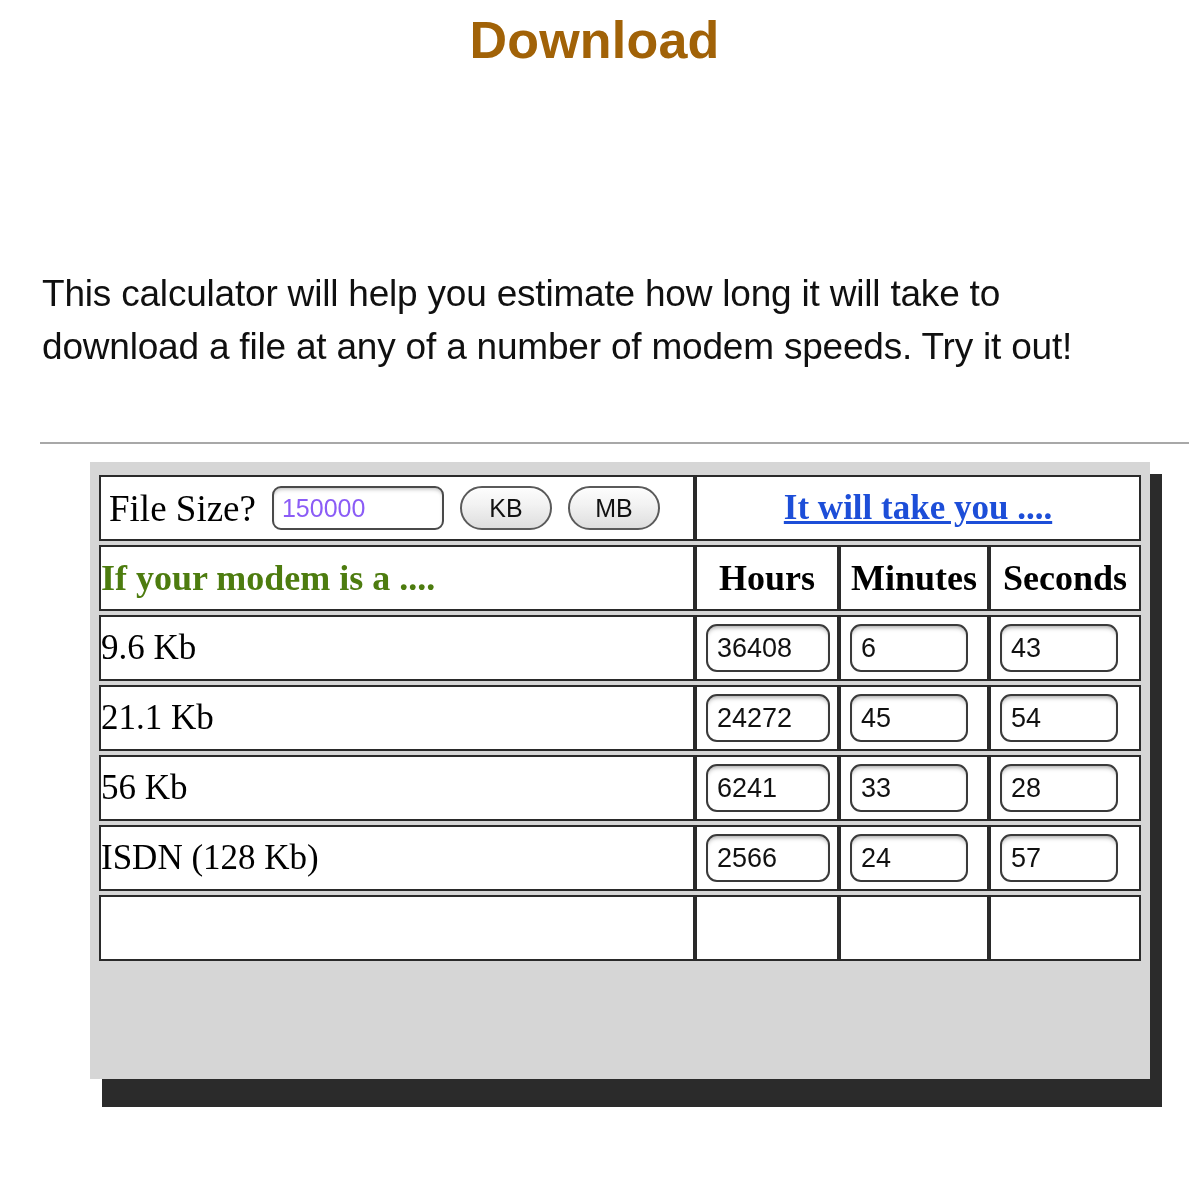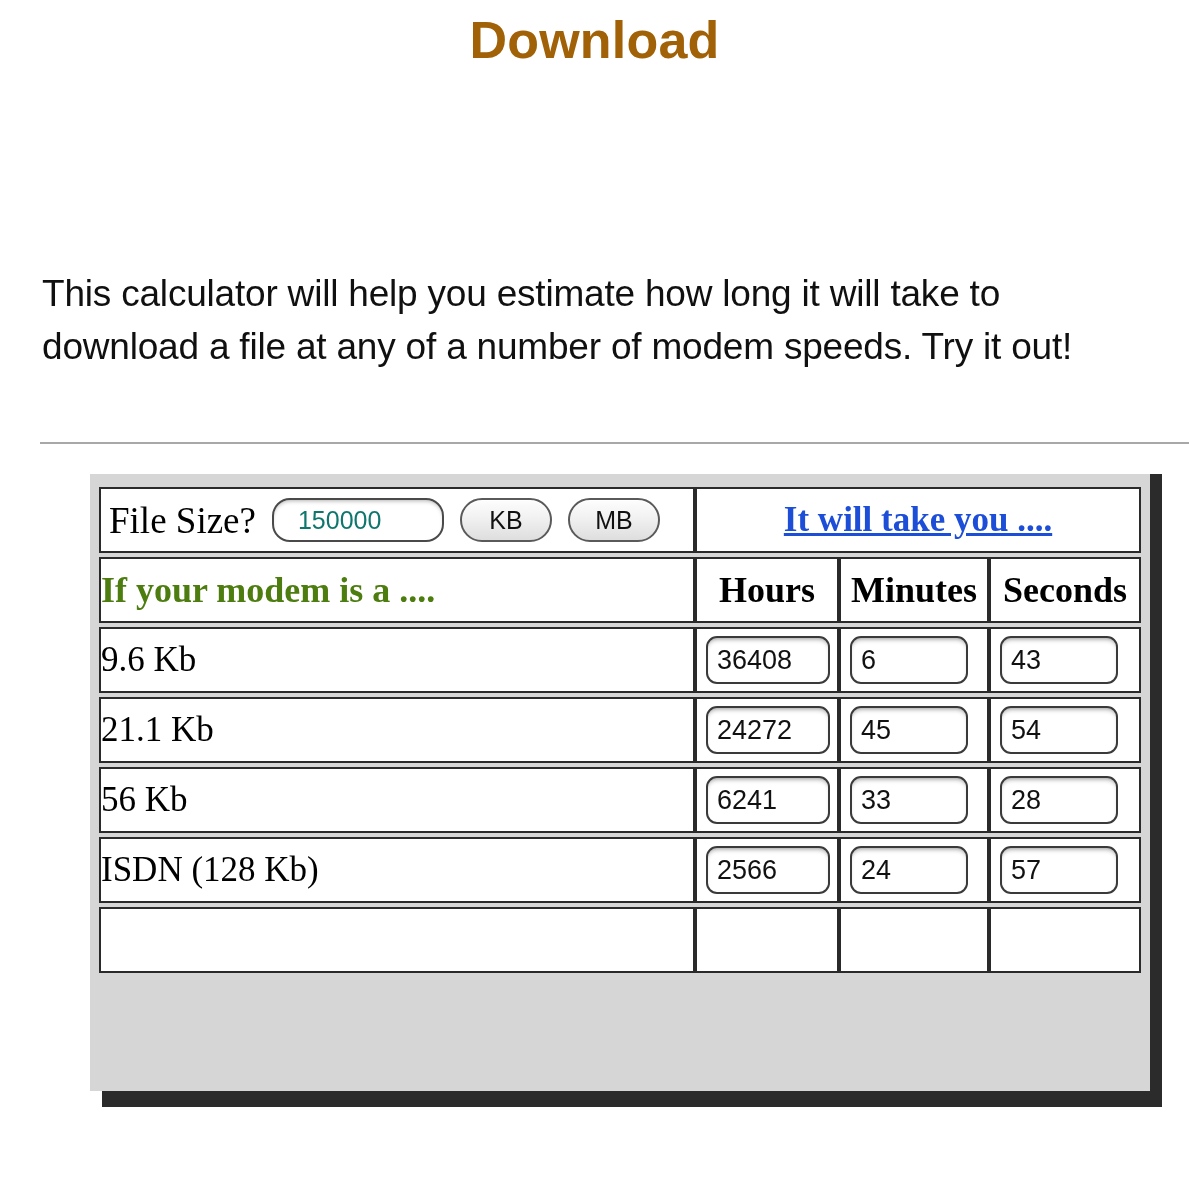--- a/index.html
+++ b/index.html
@@ -73,21 +73,20 @@
   }
   .calc-frame {
     position: relative;
     z-index: 1;
     background: #d6d6d6;
     padding: 9px 9px 0 9px;
     width: 1042px;
     height: 608px;
     overflow: hidden;
     box-sizing: content-box;
-    margin-top: 12px;
   }
 
   table.calc-table {
     border-collapse: separate;
     border-spacing: 0px 4px;
     width: 1042px;
     table-layout: fixed;
   }
   table.calc-table td {
     background: #ffffff;
@@ -117,26 +116,26 @@
   .filesize-label {
     font-family: "Liberation Serif", serif;
     font-size: 37px;
     color: #000000;
     white-space: nowrap;
   }
   .filesize-input {
     width: 172px;
     height: 44px;
     border: 2px solid #4a4a4a;
-    border-radius: 18px;
+    border-radius: 9px;
     background: #ffffff;
     font-family: "Liberation Sans", sans-serif;
     font-size: 25px;
-    color: #0f766e;
-    padding: 0 24px;
+    color: #8b5cf6;
+    padding: 0 8px;
     box-sizing: border-box;
     box-shadow: inset 0 3px 4px -2px rgba(0,0,0,0.30);
     outline: none;
   }
   .unit-btn {
     width: 92px;
     height: 44px;
     border: 2px solid #5a5a5a;
     border-radius: 24px;
     background: linear-gradient(180deg, #fdfdfd 0%, #f2f2f2 42%, #dedede 100%);

